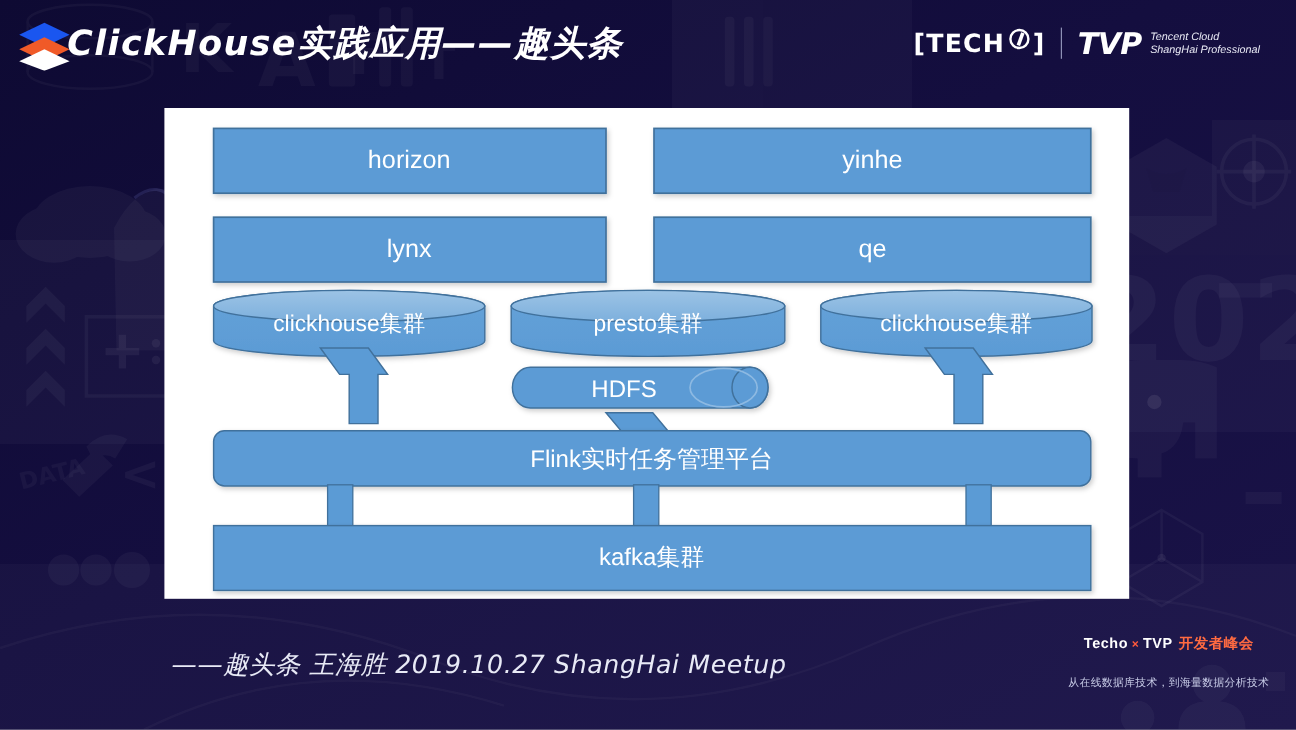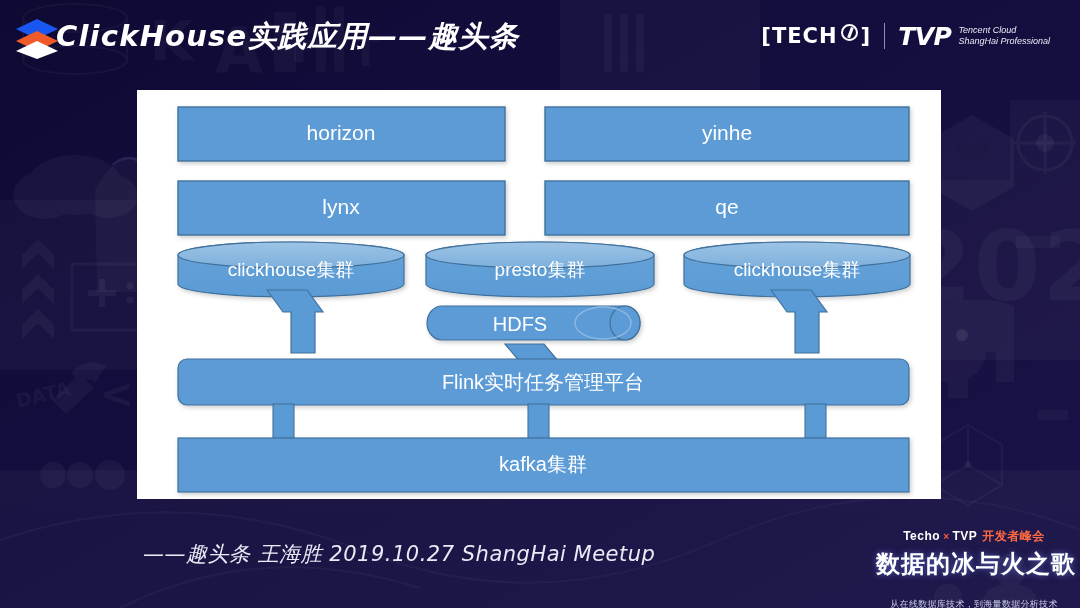--- a/index.html
+++ b/index.html
@@ -334,15 +334,14 @@
     </g>
   </svg>
 </div>
 
 <div class="caption">——趣头条 王海胜 2019.10.27 ShangHai Meetup</div>
 
 <div class="badge">
   <div class="badge-line1">
     <span>Techo</span><span class="x">×</span><span>TVP</span><span class="ev">开发者峰会</span>
   </div>
-  <div class="badge-line2">数据的冰与火之歌</div>
   <div class="badge-line3">从在线数据库技术，到海量数据分析技术</div>
 </div>
 
 </body></html>

